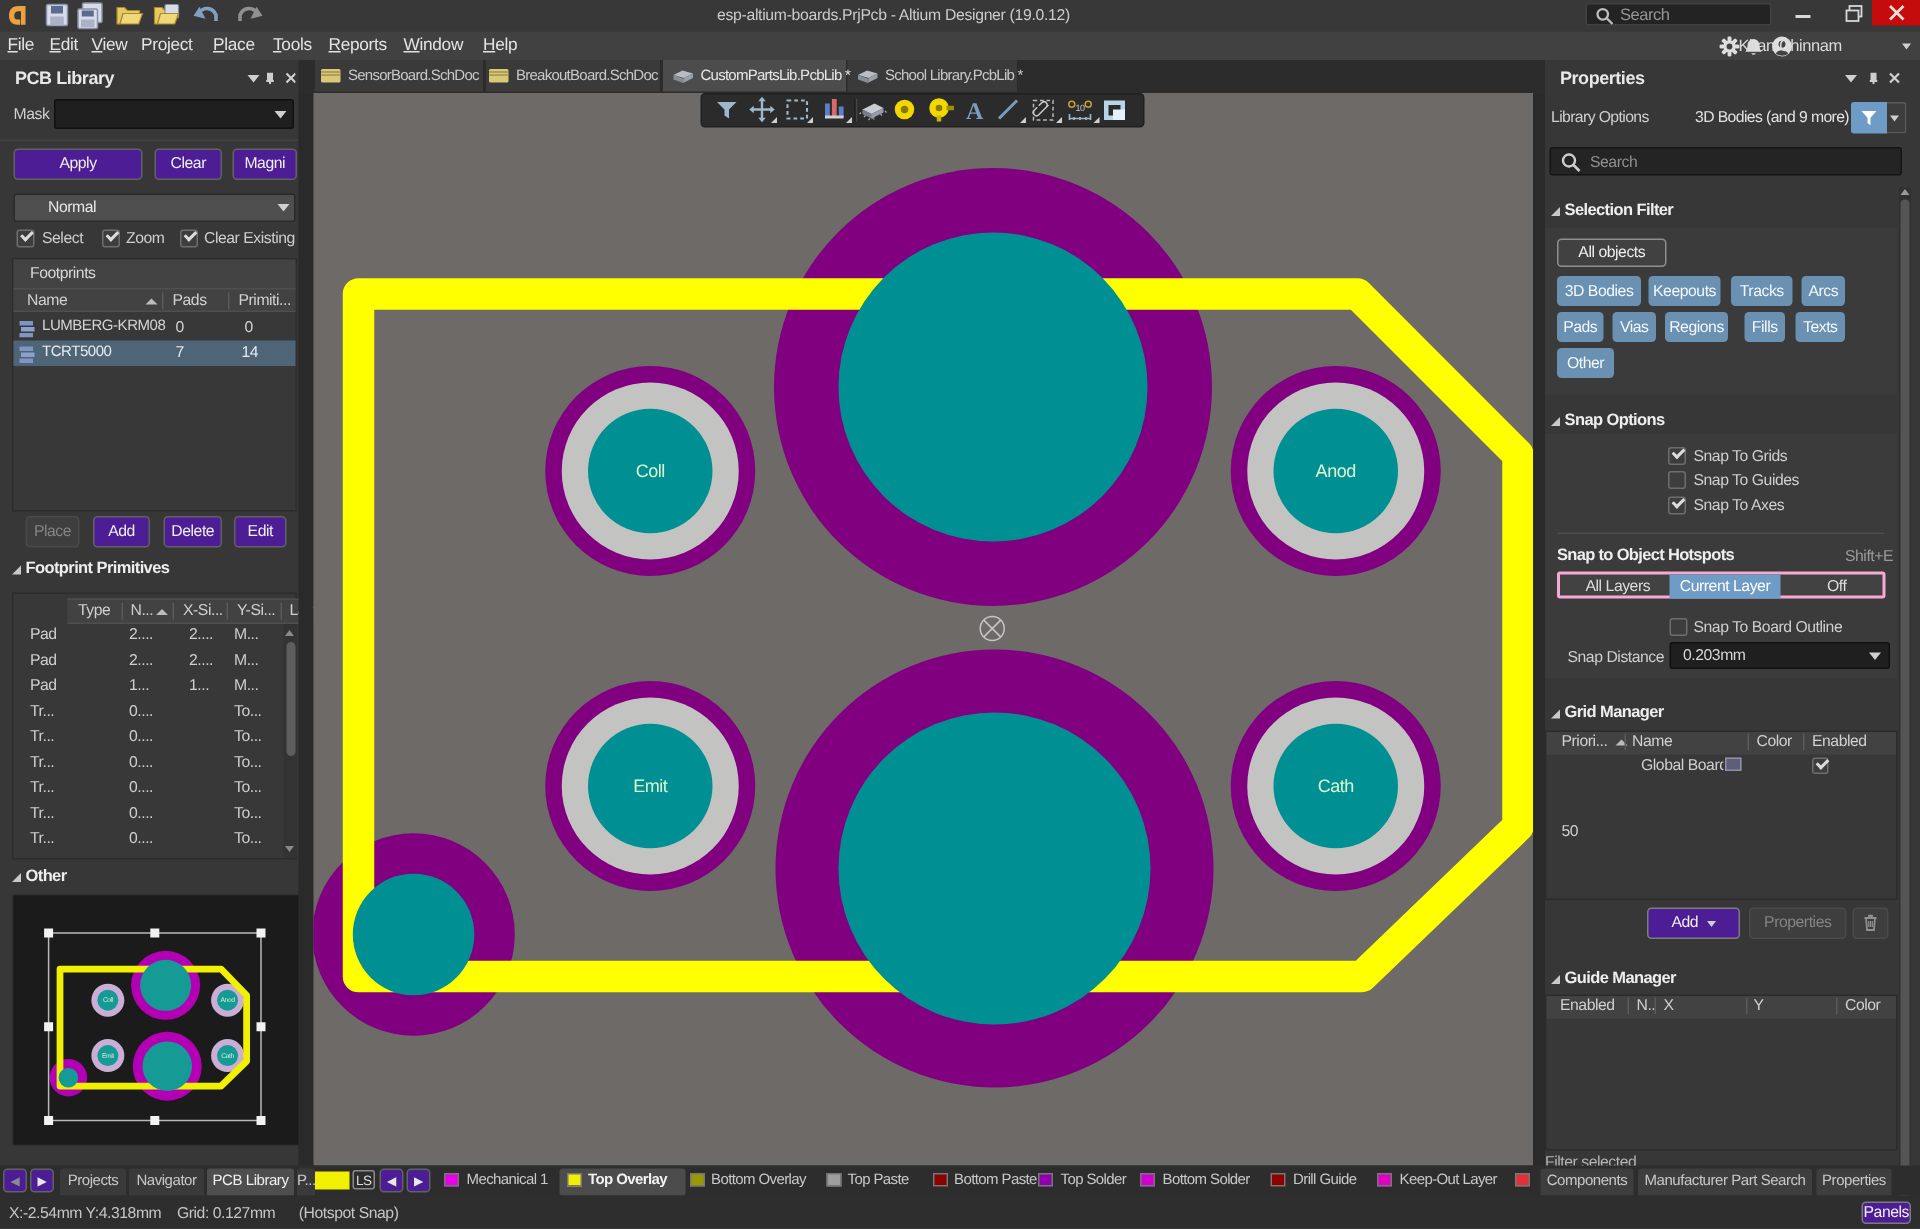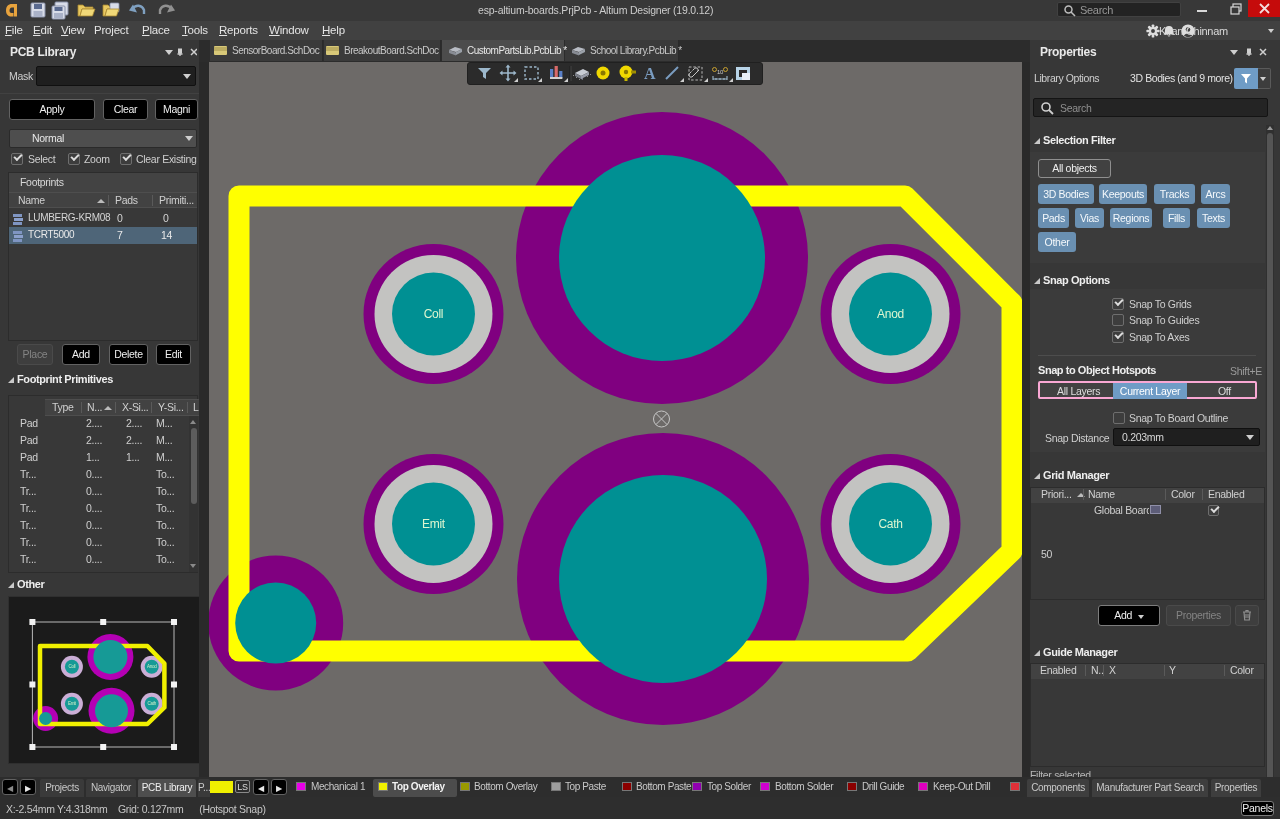--- a/index.html
+++ b/index.html
@@ -21,21 +21,21 @@
   
   #lp { left:0; top:40px; width:199px; height:737px; background:#373737; }
   #rp { left:1030px; top:40px; width:250px; height:737px; background:#373737; }
   #lsplit { left:199px; top:62px; width:10px; height:715px; background:#2a2a2a; }
   #rsplit { left:1022px; top:62px; width:8px; height:715px; background:#2a2a2a; }
   #canvas { left:209px; top:62px; width:813px; height:715px; background:#6d6a68; }
   
   #bottomrow { left:0; top:777px; width:1280px; height:20px; background:#2d2d2d; }
   #statusbar { left:0; top:797px; width:1280px; height:22px; background:#2e2e2e; }
   
-  .btn { position:absolute; background:#000000; border:1px solid #626262; border-radius:3px; color:#efefef; text-align:center; font-size:10.5px; white-space:nowrap; }
+  .btn { position:absolute; background:#4c1d95; border:1px solid #626262; border-radius:3px; color:#efefef; text-align:center; font-size:10.5px; white-space:nowrap; }
   .btn.dis { background:#3e3e3e; border-color:#4a4a4a; color:#848484; }
   .combo { position:absolute; background:#1f1f1f; border:1px solid #101010; border-radius:2px; color:#d8d8d8; }
   .caret { position:absolute; width:0; height:0; border-left:4px solid transparent; border-right:4px solid transparent; border-top:5px solid #cfcfcf; }
   .cb { position:absolute; width:12px; height:12px; background:#3d3d3d; border:1px solid #6e6e6e; border-radius:2px; }
   .cb.on::after { content:""; position:absolute; left:2px; top:0px; width:6px; height:3px; border-left:2px solid #dcdcdc; border-bottom:2px solid #dcdcdc; transform:rotate(-45deg); }
   .lbl { position:absolute; font-size:10.5px; color:#cfcfcf; white-space:nowrap; }
   .sect { position:absolute; font-weight:bold; font-size:11px; letter-spacing:-0.4px; color:#eeeeee; white-space:nowrap; }
   .sect::before { content:""; position:absolute; left:-9px; top:4px; width:0; height:0; border-left:6px solid transparent; border-bottom:6px solid #c9c9c9; }
   .bluebtn { position:absolute; background:#6a90b2; border-radius:3px; color:#f4f8fb; text-align:center; font-size:10.5px; height:20px; line-height:20px; white-space:nowrap; overflow:hidden; }
   .thead { position:absolute; background:#424242; font-size:10.5px; color:#d0d0d0; white-space:nowrap; }
@@ -621,21 +621,21 @@
     <span style="position:absolute; left:565px; top:4px; color:#c8c8c8; font-size:10px; letter-spacing:-0.4px;">Top Paste</span>
   <div class="sq" style="left:622px; background:#8b0000;"></div>
     <span style="position:absolute; left:636px; top:4px; color:#c8c8c8; font-size:10px; letter-spacing:-0.4px;">Bottom Paste</span>
   <div class="sq" style="left:692px; background:#9000b0;"></div>
     <span style="position:absolute; left:707px; top:4px; color:#c8c8c8; font-size:10px; letter-spacing:-0.4px;">Top Solder</span>
   <div class="sq" style="left:760px; background:#d000d0;"></div>
     <span style="position:absolute; left:775px; top:4px; color:#c8c8c8; font-size:10px; letter-spacing:-0.4px;">Bottom Solder</span>
   <div class="sq" style="left:847px; background:#8b0000;"></div>
     <span style="position:absolute; left:862px; top:4px; color:#c8c8c8; font-size:10px; letter-spacing:-0.4px;">Drill Guide</span>
   <div class="sq" style="left:918px; background:#e000c0;"></div>
-    <span style="position:absolute; left:933px; top:4px; color:#c8c8c8; font-size:10px; letter-spacing:-0.4px;">Keep-Out Drill</span>
+    <span style="position:absolute; left:933px; top:4px; color:#c8c8c8; font-size:10px; letter-spacing:-0.4px;">Keep-Out Layer</span>
   <div class="sq" style="left:1010px; background:#e03038;"></div>
 
   <div class="tab" style="left:1027px; width:62px; line-height:17px; background:#3e3e3e;">Components</div>
   <div class="tab" style="left:1092px; width:116px; line-height:17px; background:#3e3e3e;">Manufacturer Part Search</div>
   <div class="tab" style="left:1211px; width:50px; line-height:17px; background:#3e3e3e;">Properties</div>
 </div>
 <div id="statusbar" class="abs">
   <span style="position:absolute; left:6px; top:6px; color:#c6c6c6;">X:-2.54mm Y:4.318mm&nbsp;&nbsp;&nbsp;&nbsp;Grid: 0.127mm&nbsp;&nbsp;&nbsp;&nbsp;&nbsp;&nbsp;(Hotspot Snap)</span>
   <div class="btn" style="left:1241px; top:4px; width:33px; height:15px; line-height:13px; border-color:#7a7a7a;">Panels</div>
 </div>

